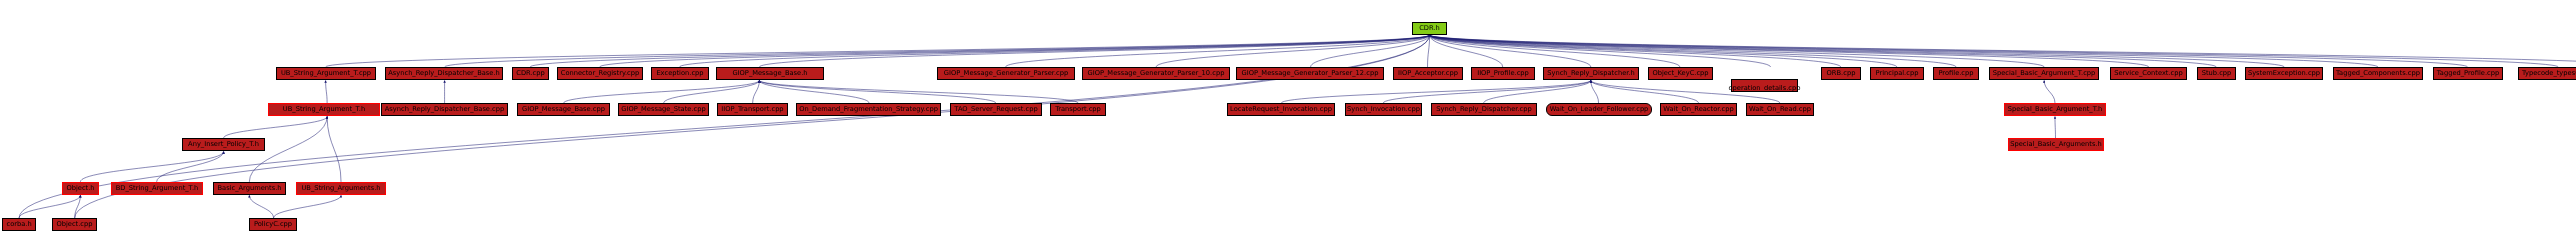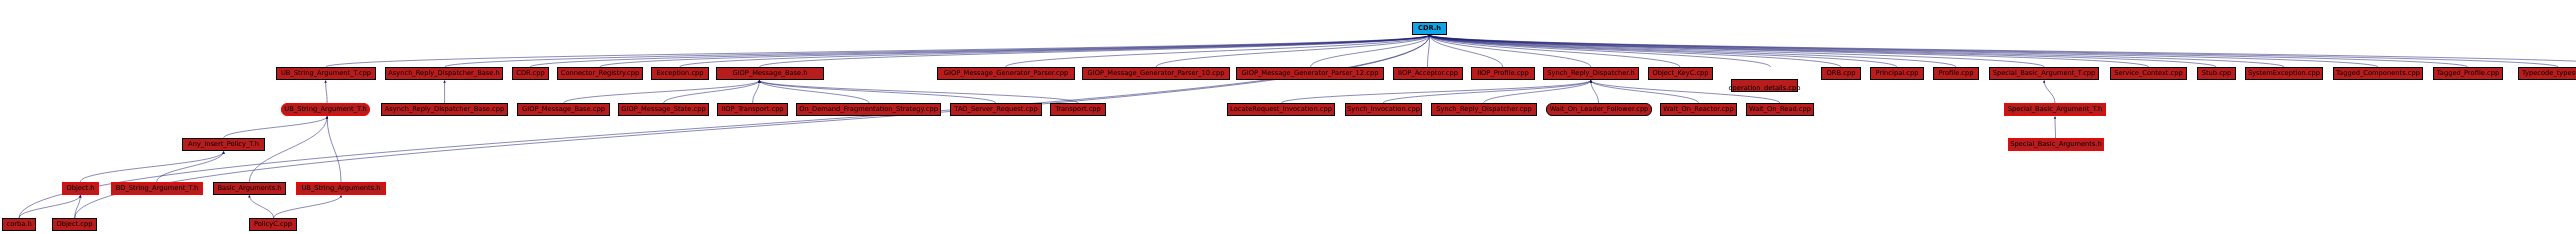--- a/index.html
+++ b/index.html
@@ -38,23 +38,22 @@
     font-size: 6.7px;
     line-height: 1;
     white-space: nowrap;
     padding: 0 3.1px;
     letter-spacing: 0px;
   }
   .node.red {
     border-color: #ff0000;
   }
   .node.root {
-    background: #0ea5e9;
+    background: #84cc16;
     border-color: #000000;
-    font-weight: bold;
   }
   .node-label {
     display: block;
     pointer-events: none;
   }
 </style>
 </head>
 <body>
 
 <div id="graph">
@@ -185,21 +184,21 @@
     </div>
     <div class="node" style="left: 2333px; top: 67px; width: 90px;">
       <span class="node-label">Tagged_Components.cpp</span>
     </div>
     <div class="node" style="left: 2433px; top: 67px; width: 70px;">
       <span class="node-label">Tagged_Profile.cpp</span>
     </div>
     <div class="node" style="left: 2518px; top: 67px; width: 80px;">
       <span class="node-label">Typecode_typesC.cpp</span>
     </div>
-    <div class="node red" style="left: 281px; top: 103px; width: 89px; border-radius: 6px;">
+    <div class="node red" style="left: 268px; top: 103px; width: 112px;">
       <span class="node-label">UB_String_Argument_T.h</span>
     </div>
     <div class="node" style="left: 381px; top: 103px; width: 127px;">
       <span class="node-label">Asynch_Reply_Dispatcher_Base.cpp</span>
     </div>
     <div class="node" style="left: 517px; top: 103px; width: 93px;">
       <span class="node-label">GIOP_Message_Base.cpp</span>
     </div>
     <div class="node" style="left: 618px; top: 103px; width: 91px;">
       <span class="node-label">GIOP_Message_State.cpp</span>

